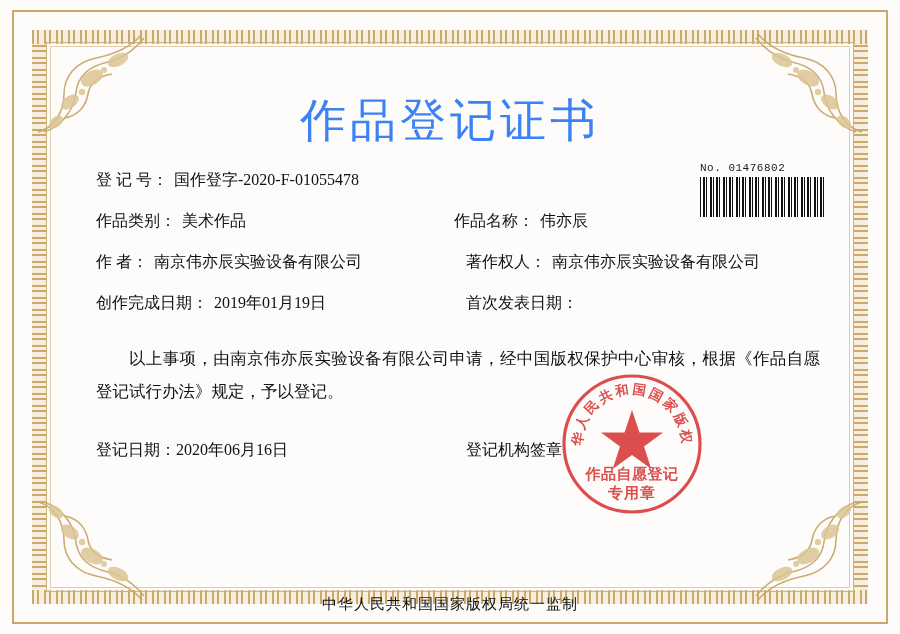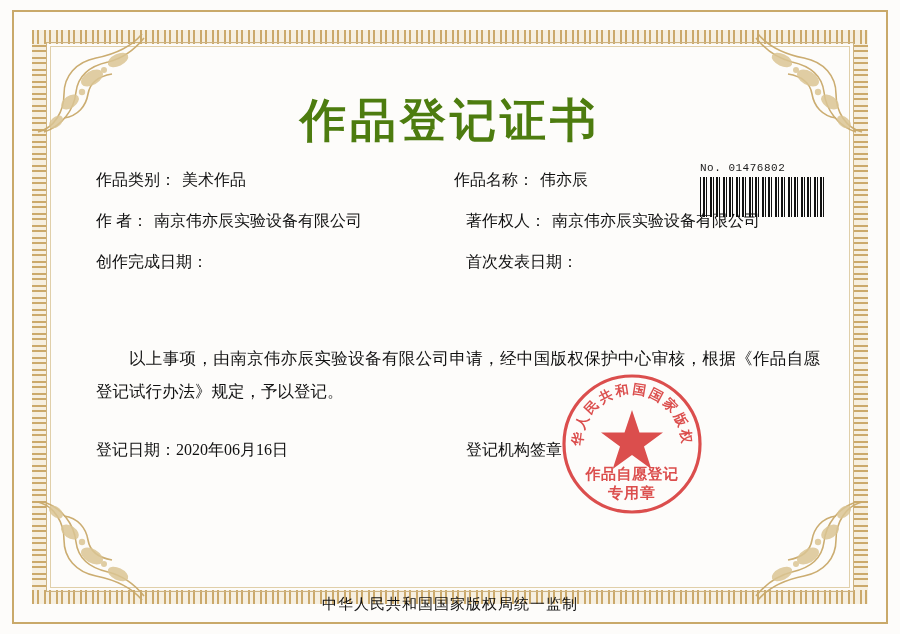--- a/index.html
+++ b/index.html
@@ -100,23 +100,23 @@
     left: 56px;
     top: 52px;
     right: 56px;
     bottom: 52px;
   }
 
   .title {
     text-align: center;
     font-family: "Liberation Serif", serif;
     font-size: 46px;
-    font-weight: 700;
+    font-weight: 400;
     letter-spacing: 4px;
-    color: #4d7c0f;
+    color: #3b82f6;
     margin-top: 38px;
   }
 
   .barcode-block {
     position: absolute;
     right: 18px;
     top: 110px;
     width: 126px;
     text-align: left;
   }
@@ -300,20 +300,30 @@
     <div class="barcode-block">
       <div class="barcode-no">
         <span class="no-label">No.</span>
         <span>01476802</span>
       </div>
       <div class="barcode"></div>
     </div>
 
     <div class="fields">
 
+      <div class="field-row">
+        <div class="field col1">
+          <span class="field-label">登 记 号：</span>
+          <span class="field-value">国作登字-2020-F-01055478</span>
+        </div>
+        <div class="field col2">
+          <span class="field-label"></span>
+          <span class="field-value"></span>
+        </div>
+      </div>
 
       <div class="field-row">
         <div class="field col2">
           <span class="field-label">作品类别：</span>
           <span class="field-value">美术作品</span>
         </div>
         <div class="field col1">
           <span class="field-label">作品名称：</span>
           <span class="field-value">伟亦辰</span>
         </div>
@@ -326,20 +336,21 @@
         </div>
         <div class="field col2">
           <span class="field-label">著作权人：</span>
           <span class="field-value">南京伟亦辰实验设备有限公司</span>
         </div>
       </div>
 
       <div class="field-row">
         <div class="field col1">
           <span class="field-label">创作完成日期：</span>
+          <span class="field-value">2019年01月19日</span>
         </div>
         <div class="field col2">
           <span class="field-label">首次发表日期：</span>
           <span class="field-value"></span>
         </div>
       </div>
 
     </div>
 
     <div class="body-text">以上事项，由南京伟亦辰实验设备有限公司申请，经中国版权保护中心审核，根据《作品自愿登记试行办法》规定，予以登记。</div>

